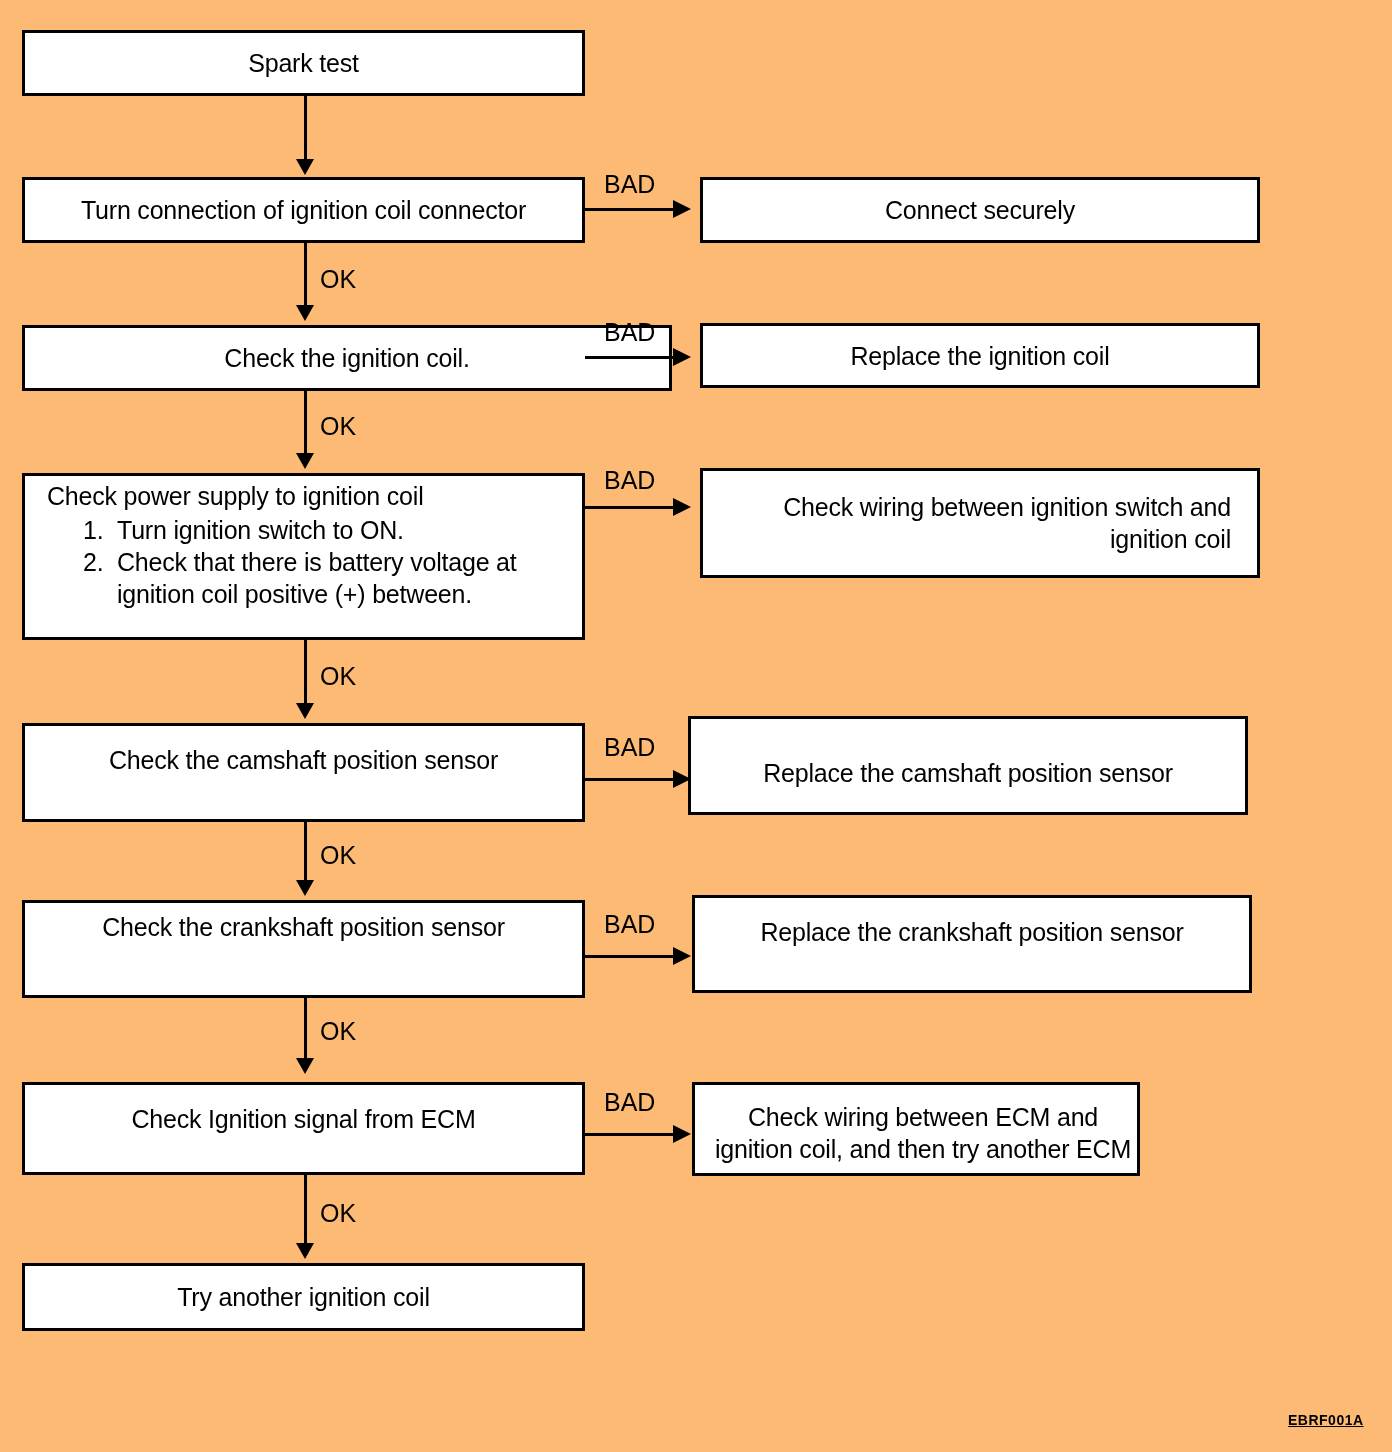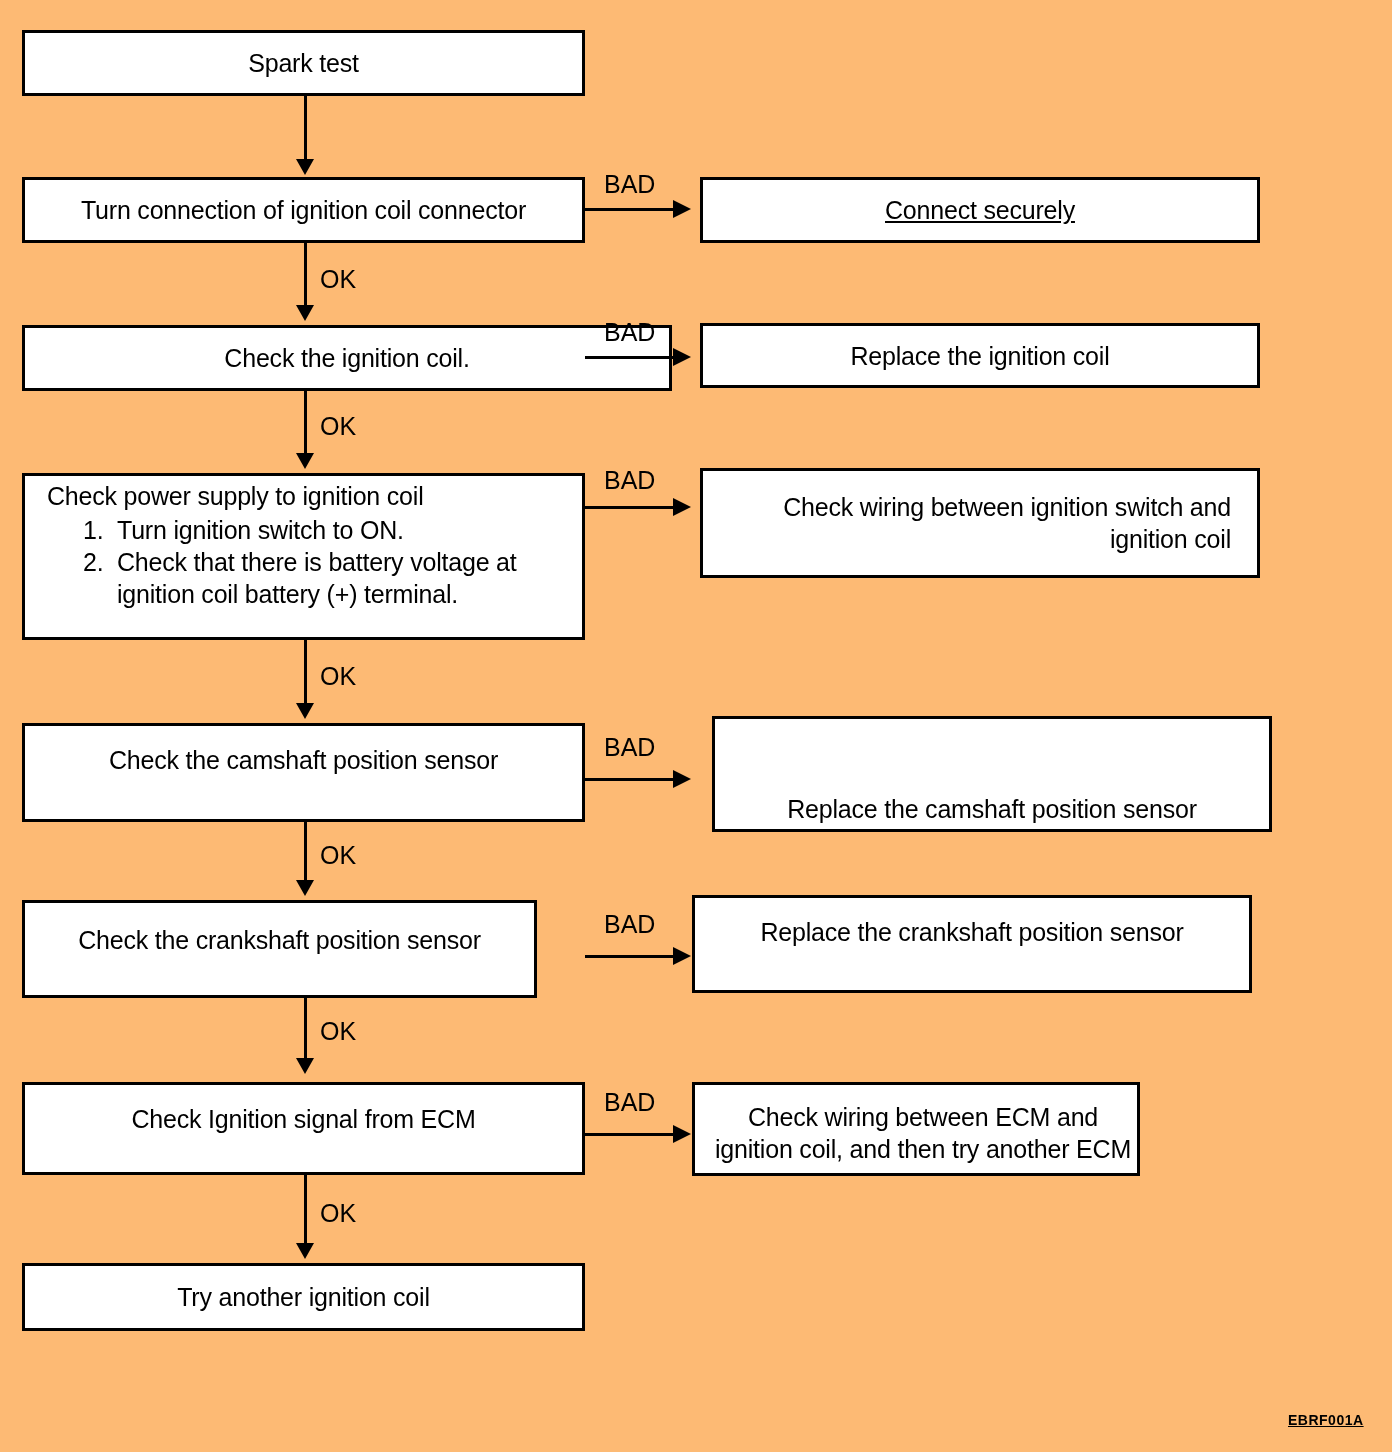--- a/index.html
+++ b/index.html
@@ -118,21 +118,21 @@
   <div class="arrow-down" style="left:296px; top:159px;"></div>
 
   <div class="node" style="left:22px; top:177px; width:563px; height:66px;">
     <span class="txt">Turn connection of ignition coil connector</span>
   </div>
 
   <div class="hline" style="left:585px; top:208px; width:90px;"></div>
   <div class="arrow-right" style="left:673px; top:200px;"></div>
   <div class="edge-label" style="left:604px; top:170px;">BAD</div>
 
-  <div class="node" style="left:700px; top:177px; width:560px; height:66px;text-decoration:underline;">
+  <div class="node" style="left:700px; top:177px; width:560px; height:66px;">
     <span class="txt">Connect securely</span>
   </div>
 
   <div class="vline" style="left:304px; top:243px; height:64px;"></div>
   <div class="arrow-down" style="left:296px; top:305px;"></div>
   <div class="edge-label" style="left:320px; top:265px;">OK</div>
 
   <div class="node" style="left:22px; top:325px; width:650px; height:66px;">
     <span class="txt">Check the ignition coil.</span>
   </div>
@@ -152,21 +152,21 @@
   <div class="node listnode" style="left:22px; top:473px; width:563px; height:167px;">
     <div style="width:100%;">
       <span class="heading">Check power supply to ignition coil</span>
       <ol>
         <li>
           <span class="num">1.</span>
           <span>Turn ignition switch to ON.</span>
         </li>
         <li>
           <span class="num">2.</span>
-          <span>Check that there is battery voltage at ignition coil battery (+) terminal.</span>
+          <span>Check that there is battery voltage at ignition coil positive (+) between.</span>
         </li>
       </ol>
     </div>
   </div>
 
   <div class="hline" style="left:585px; top:506px; width:90px;"></div>
   <div class="arrow-right" style="left:673px; top:498px;"></div>
   <div class="edge-label" style="left:604px; top:466px;">BAD</div>
 
   <div class="node left-align" style="left:700px; top:468px; width:560px; height:110px; padding-left:30px; padding-right:26px;">
@@ -178,29 +178,29 @@
   <div class="edge-label" style="left:320px; top:662px;">OK</div>
 
   <div class="node" style="left:22px; top:723px; width:563px; height:99px; align-items:flex-start; padding-top:18px;">
     <span class="txt">Check the camshaft position sensor</span>
   </div>
 
   <div class="hline" style="left:585px; top:778px; width:90px;"></div>
   <div class="arrow-right" style="left:673px; top:770px;"></div>
   <div class="edge-label" style="left:604px; top:733px;">BAD</div>
 
-  <div class="node" style="left:712px; top:716px; width:560px; height:116px; align-items:flex-end; padding-top:18px;">
+  <div class="node" style="left:688px; top:716px; width:560px; height:99px; align-items:center; padding-top:18px;">
     <span class="txt">Replace the camshaft position sensor</span>
   </div>
 
   <div class="vline" style="left:304px; top:822px; height:60px;"></div>
   <div class="arrow-down" style="left:296px; top:880px;"></div>
   <div class="edge-label" style="left:320px; top:841px;">OK</div>
 
-  <div class="node" style="left:22px; top:900px; width:515px; height:98px; align-items:flex-start; padding-top:21px;">
+  <div class="node" style="left:22px; top:900px; width:563px; height:98px; align-items:flex-start; padding-top:8px;">
     <span class="txt">Check the crankshaft position sensor</span>
   </div>
 
   <div class="hline" style="left:585px; top:955px; width:90px;"></div>
   <div class="arrow-right" style="left:673px; top:947px;"></div>
   <div class="edge-label" style="left:604px; top:910px;">BAD</div>
 
   <div class="node" style="left:692px; top:895px; width:560px; height:98px; align-items:flex-start; padding-top:18px;">
     <span class="txt">Replace the crankshaft position sensor</span>
   </div>

